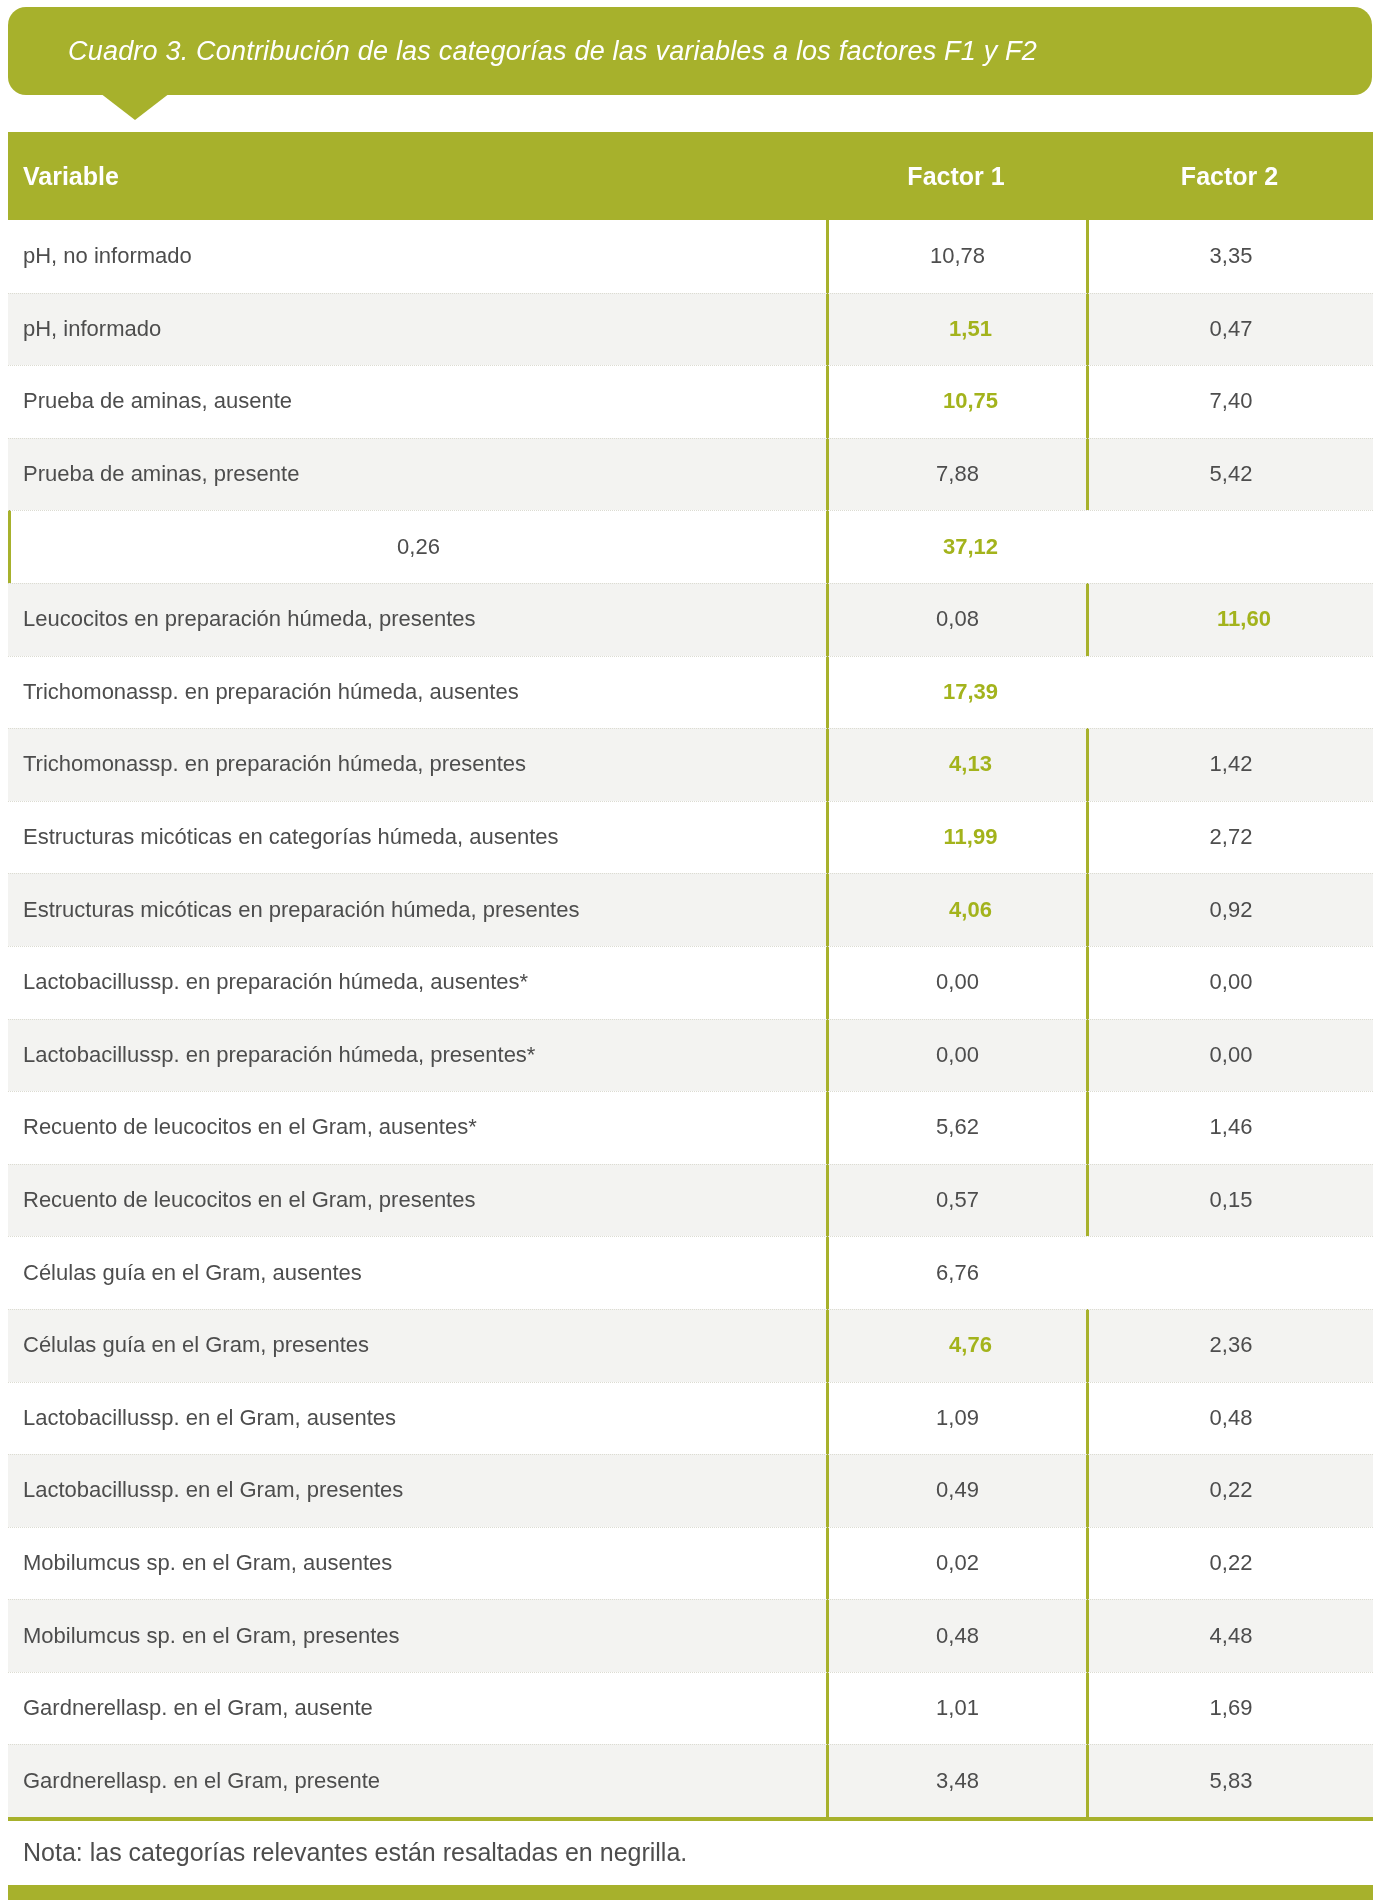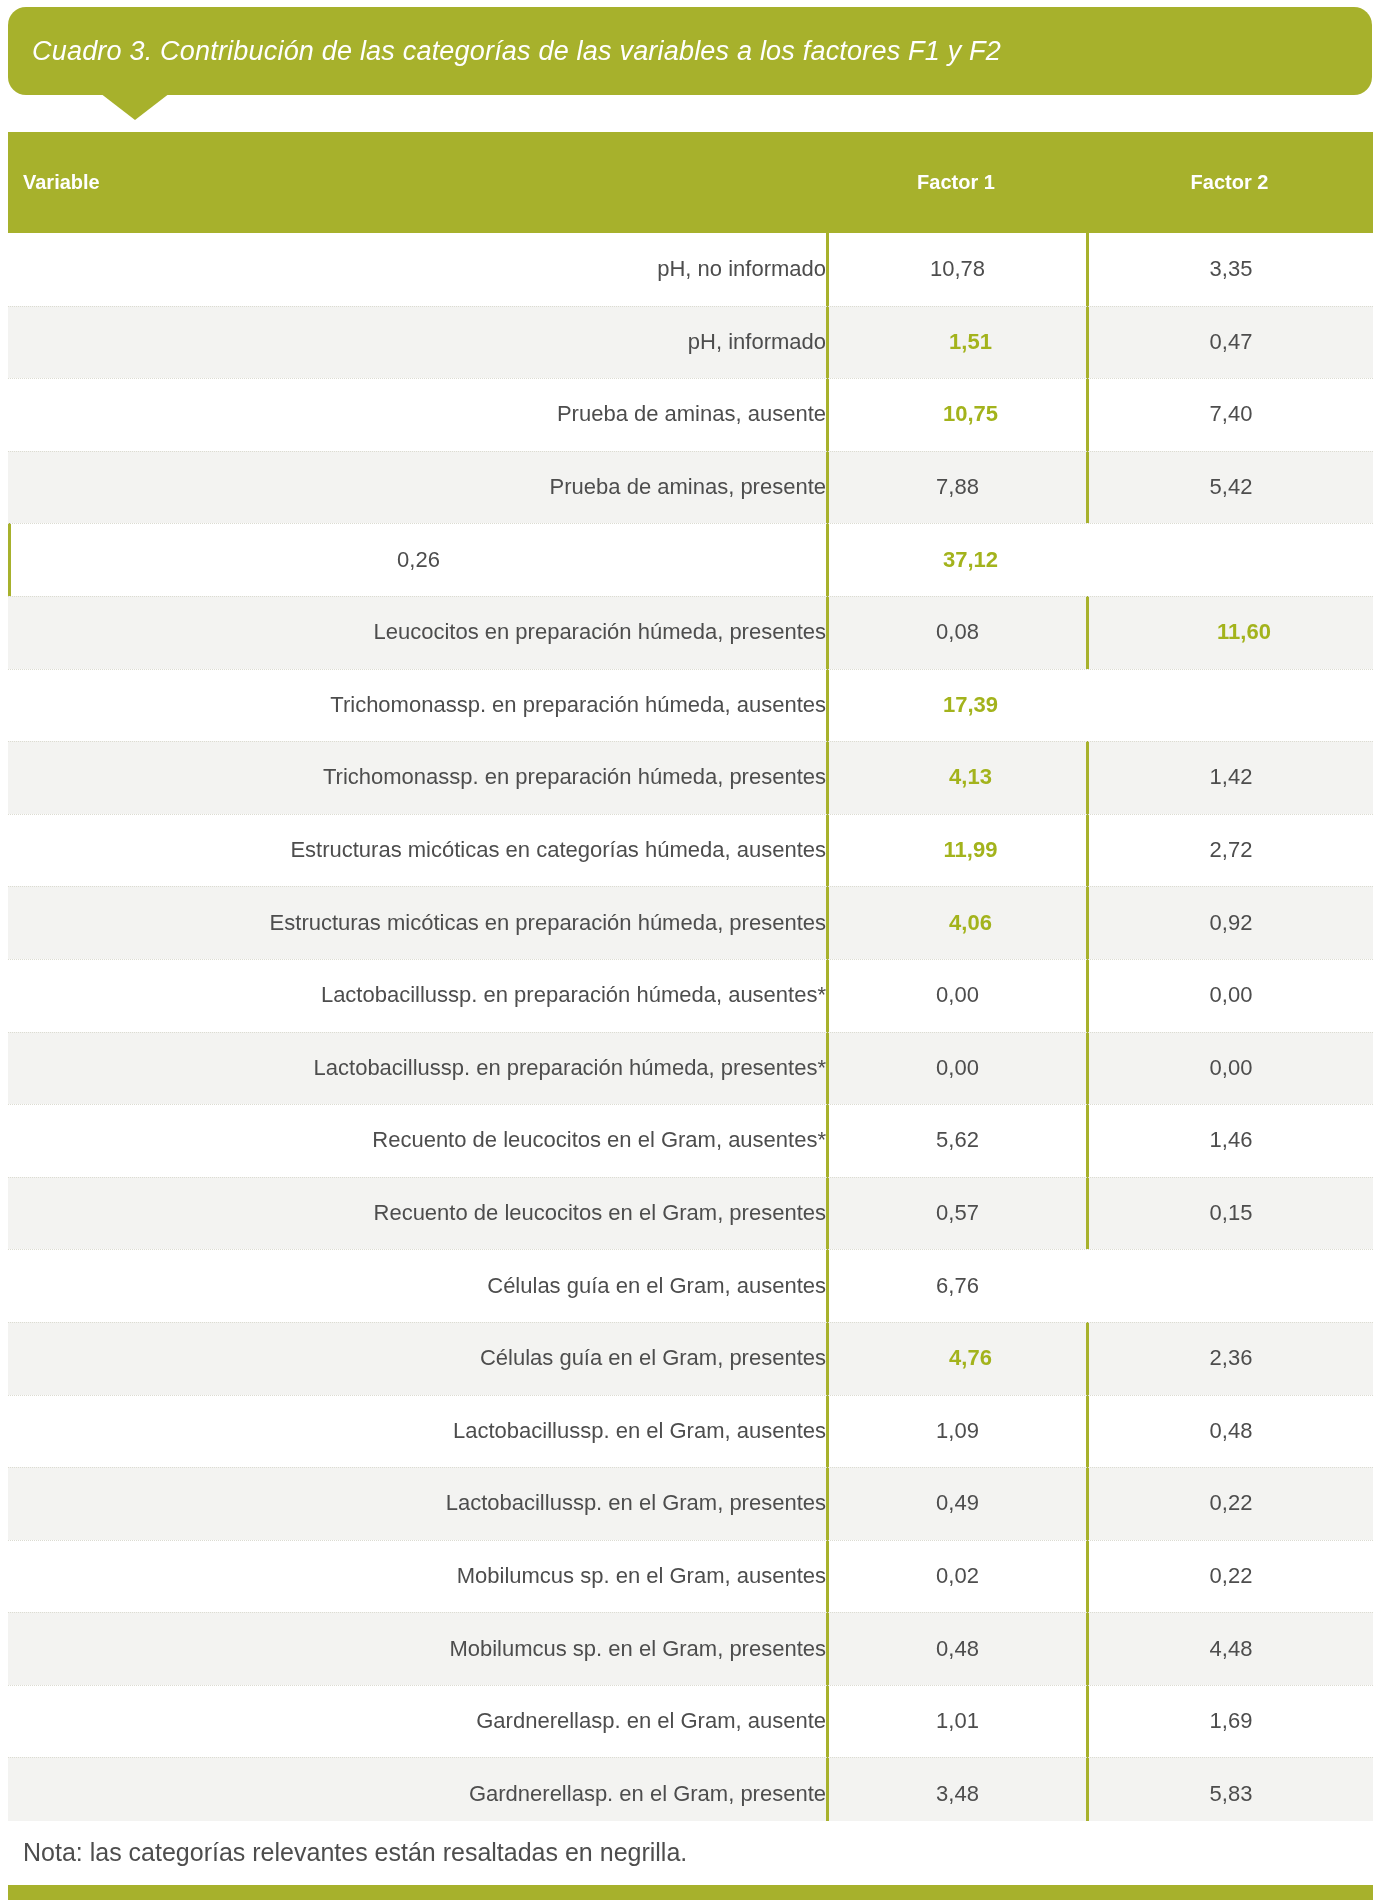--- a/index.html
+++ b/index.html
@@ -23,40 +23,41 @@
     border-radius:18px;
     display:flex;align-items:center;
     box-sizing:border-box;
   }
   .title-text{
     color:#ffffff;
     font-style:italic;
     font-size:27px;
     padding-left:24px;
     letter-spacing:0.2px;
+    margin-left:36px;
   }
   .banner-tail{
     position:absolute;left:100px;top:93px;
     width:0;height:0;
     border-left:35px solid transparent;
     border-right:35px solid transparent;
     border-top:27px solid var(--olive);
   }
   .table{
     position:absolute;left:8px;top:132px;
     width:1365px;
   }
   .thead{
     display:grid;
     grid-template-columns:818px 260px 287px;
-    height:101px;
+    height:88px;
     background:var(--olive);
     color:#ffffff;
     font-weight:bold;
-    font-size:20px;
+    font-size:25px;
     align-items:center;
   }
   .th-var{padding-left:15px;}
   .th-c{text-align:center;}
   .tbody{
     border-bottom:4px solid var(--olive);
   }
   .tr{
     position:relative;
     display:grid;
@@ -71,21 +72,21 @@
   .tr:not(:first-child)::before{
     content:"";
     position:absolute;top:0;left:0;right:0;
     border-top:1px dotted #dededâ€‹4;
     border-top:1px dotted #dcdcd2;
   }
   .td{
     display:flex;align-items:center;
     box-sizing:border-box;
   }
-  .td-label{padding-left:15px;justify-content:flex-end;}
+  .td-label{padding-left:15px;}
   .td-val{
     justify-content:center;
     text-align:center;
     border-left:3px solid var(--olive);
   }
   .td-val.hl{
     color:var(--accent);
     font-weight:bold;
     padding-left:26px;
   }

